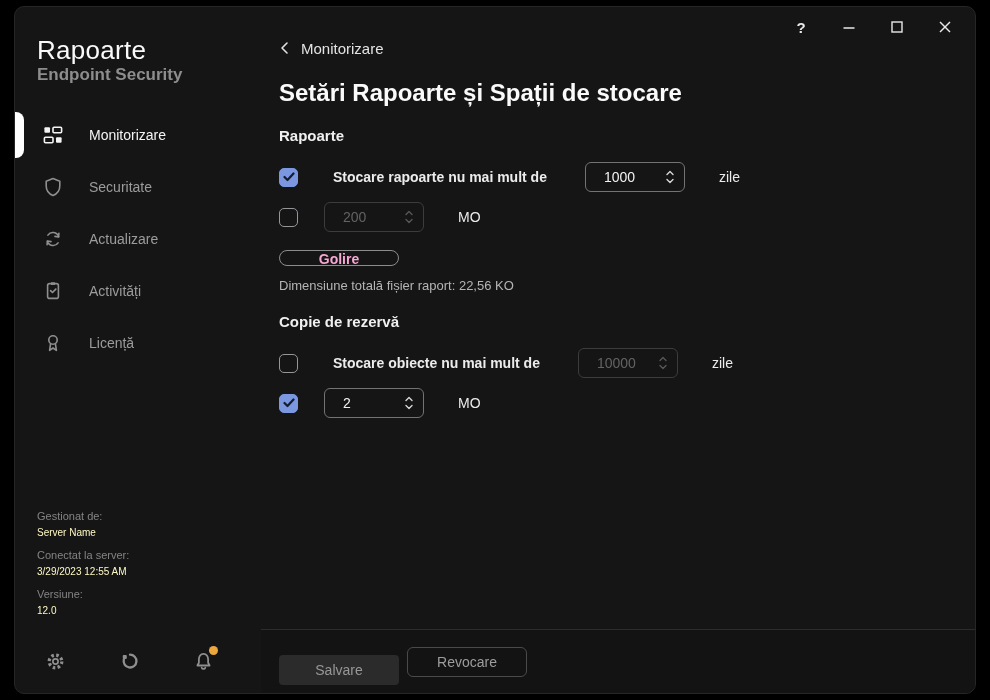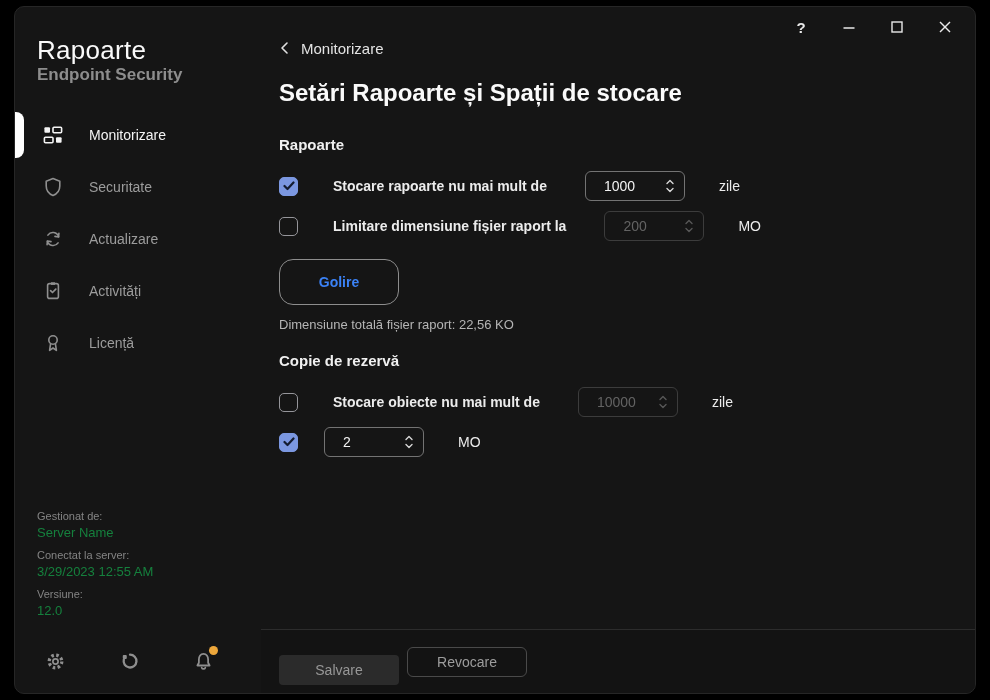--- a/index.html
+++ b/index.html
@@ -25,36 +25,36 @@
   .menu-item { height:52px; display:flex; align-items:center; padding-left:28px; cursor:default; }
   .menu-item .mi-icon { width:20px; height:20px; color:#8f8f8f; flex-shrink:0; }
   .menu-item .mi-label { margin-left:26px; font-size:14px; color:#9c9c9c; }
   .menu-item.active .mi-icon { color:#f4f4f4; }
   .menu-item.active .mi-label { color:#f4f4f4; font-weight:400; }
   .active-indicator { position:absolute; left:0; top:3px; width:9px; height:46px;
                       background:#fff; border-radius:0 8px 8px 0; }
 
   .side-info { position:absolute; left:22px; bottom:74px; }
   .side-info .lab { color:#848484; font-size:11px; line-height:15px; }
-  .side-info .val { color:#15803d; font-size:13px; line-height:17px; margin-bottom:7px; }
+  .side-info .val { color:#fef9c3; font-size:10px; line-height:17px; margin-bottom:7px; }
   .side-info .val:last-child { margin-bottom:0; }
 
   .side-icons { position:absolute; left:28px; bottom:20px; width:172px;
                 display:flex; justify-content:space-between; align-items:center; }
   .side-icon { width:24px; height:24px; color:#8f8f8f; position:relative;
                display:flex; align-items:center; justify-content:center; cursor:default; }
   .notif-dot { position:absolute; top:-3px; right:-3px; width:9px; height:9px;
                border-radius:50%; background:#eda73b; }
 
   
   .main { flex:1; position:relative; padding:32px 30px 0 18px; }
   .back-row { display:flex; align-items:center; height:18px; margin-bottom:20px;
               color:#e3e3e3; font-size:15px; cursor:default; width:max-content; }
   .back-row svg { margin-right:11px; }
-  .page-title { color:#fafafa; font-size:24px; font-weight:700; line-height:32px; margin-bottom:26px; }
+  .page-title { color:#fafafa; font-size:24px; font-weight:700; line-height:32px; margin-bottom:17px; }
   .section-h { color:#f0f0f0; font-size:15px; font-weight:700; line-height:20px; margin-bottom:16px; }
 
   .opt-row { display:flex; align-items:center; min-height:30px; margin-bottom:10px;gap:26px; }
   .cb { width:19px; height:19px; border-radius:5px; border:1.5px solid #95959a;
         flex-shrink:0; display:flex; align-items:center; justify-content:center; cursor:default; }
   .cb.checked { background:#7b97e0; border-color:#7b97e0; }
   .cb svg { display:none; }
   .cb.checked svg { display:block; }
   .opt-label { margin:0 12px 0 9px; color:#ececec; font-size:14px; font-weight:700; }
   .numbox { display:flex; align-items:center; width:100px; height:30px;
@@ -62,22 +62,22 @@
   .numbox input { flex:1; min-width:0; background:transparent; border:none; outline:none;
                   color:#f2f2f2; font-size:14px; padding-left:10px;
                   font-family:"Liberation Sans","DejaVu Sans",sans-serif; }
   .spin { width:18px; margin-right:5px; color:#d8d8d8; display:flex; flex-direction:column;
           align-items:center; cursor:default; }
   .numbox.disabled { border-color:#3c3c3c; }
   .numbox.disabled input { color:#636363; }
   .numbox.disabled .spin { color:#585858; }
   .opt-unit { margin-left:8px; color:#ececec; font-size:14px; }
 
-  .btn-outline { width:120px; height:46px; background:transparent; border:1px solid #8d8d8d;
-                 border-radius:14px; color:#3b82f6; font-size:14px; font-weight:700;
+  .btn-outline { width:120px; height:16px; background:transparent; border:1px solid #8d8d8d;
+                 border-radius:14px; color:#f9a8d4; font-size:14px; font-weight:700;
                  margin:4px 0 12px; cursor:default;
                  font-family:"Liberation Sans","DejaVu Sans",sans-serif; }
   .note { color:#b5b5b5; font-size:13px; line-height:16px; margin-bottom:18px; }
   .gap-lg { margin-bottom:14px; }
 
   
   .footer { position:absolute; left:0; right:0; bottom:0; height:64px; background:#131313;
             border-top:1px solid #2c2c2c; display:flex; align-items:center;
             padding-left:18px; gap:8px; }
   .btn-save { width:120px; height:30px; background:#2b2b2b; border:none; border-radius:4px;
@@ -239,21 +239,20 @@
         </span>
       </span>
       <span class="opt-unit">zile</span>
     </div>
 
     
     <div class="opt-row gap-lg">
       <span class="cb">
         
       </span>
-      <span class="opt-label">Limitare dimensiune fișier raport la</span>
       <span class="numbox disabled">
         <input type="text" disabled="" value="200" style="">
         <span class="spin">
           <svg width="10" height="16" viewBox="0 0 10 16">
             <polyline points="2,5.4 5,2.6 8,5.4" fill="none" stroke="currentColor" stroke-width="1.4" stroke-linecap="round" stroke-linejoin="round"></polyline>
             <polyline points="2,10.6 5,13.4 8,10.6" fill="none" stroke="currentColor" stroke-width="1.4" stroke-linecap="round" stroke-linejoin="round"></polyline>
           </svg>
         </span>
       </span>
       <span class="opt-unit">MO</span>

